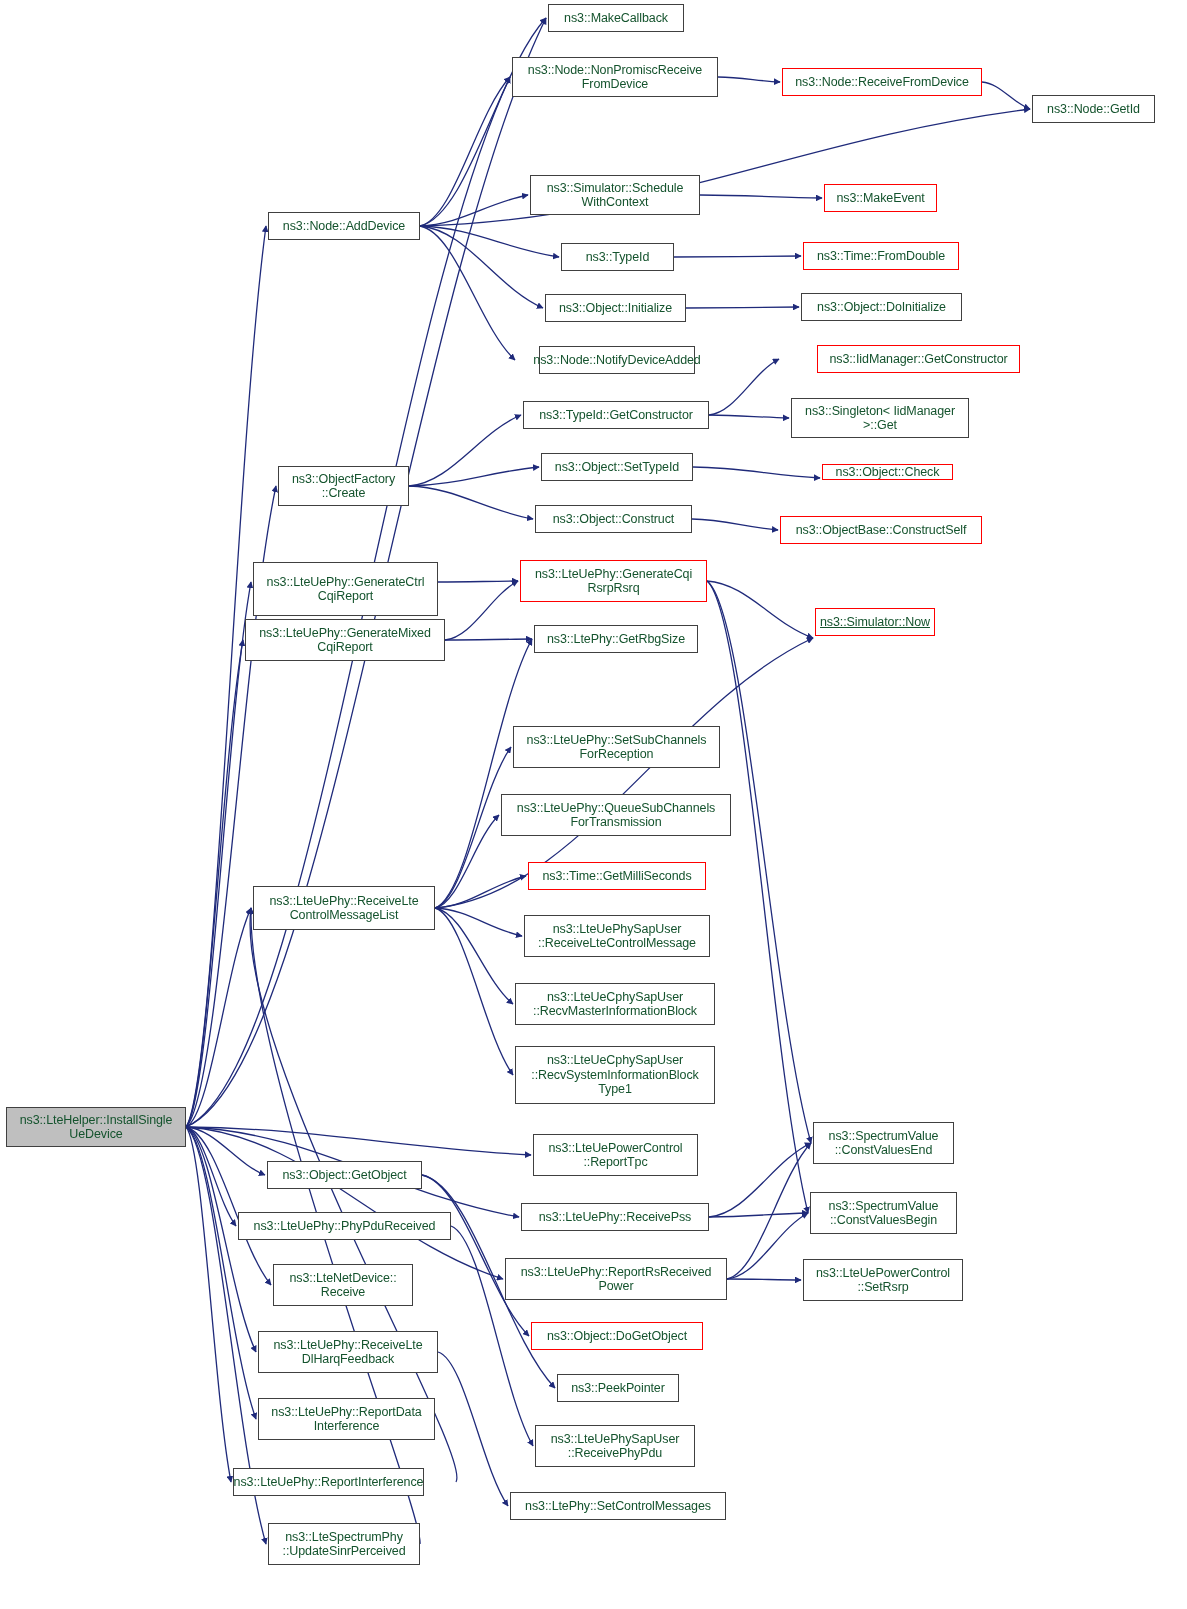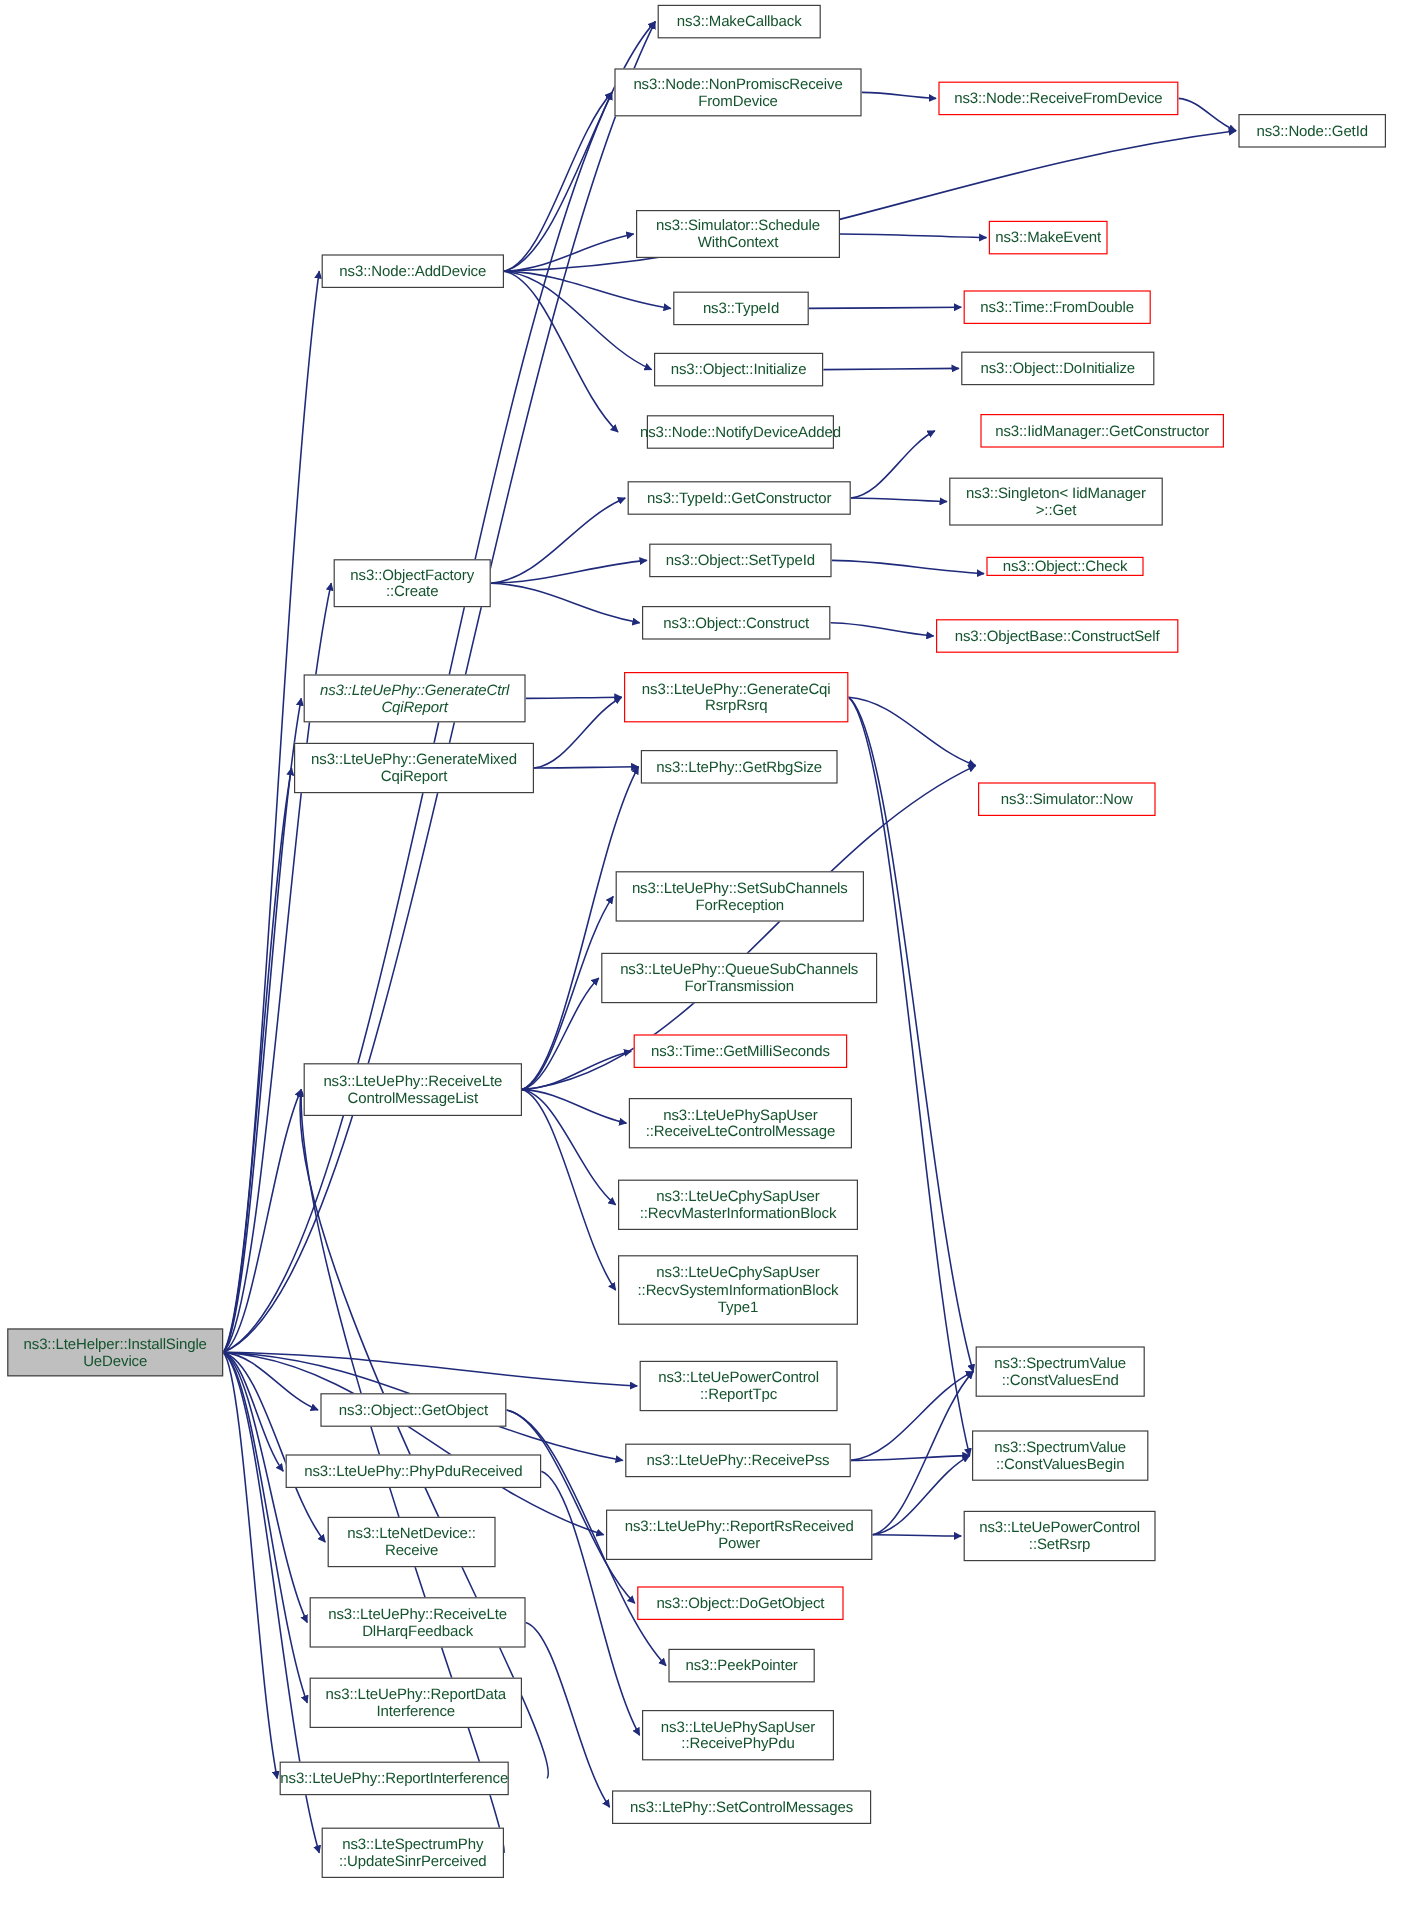--- a/index.html
+++ b/index.html
@@ -127,44 +127,44 @@
       <div class="node root" style="left: 6px; top: 1107px; width: 180px; height: 40px;">ns3::LteHelper::InstallSingle
 UeDevice</div>
       <div class="node" style="left: 548px; top: 4px; width: 136px; height: 28px;">ns3::MakeCallback</div>
       <div class="node" style="left: 512px; top: 57px; width: 206px; height: 40px;">ns3::Node::NonPromiscReceive
 FromDevice</div>
       <div class="node red" style="left: 782px; top: 68px; width: 200px; height: 28px;">ns3::Node::ReceiveFromDevice</div>
       <div class="node" style="left: 1032px; top: 95px; width: 123px; height: 28px;">ns3::Node::GetId</div>
       <div class="node" style="left: 268px; top: 212px; width: 152px; height: 28px;">ns3::Node::AddDevice</div>
       <div class="node" style="left: 530px; top: 175px; width: 170px; height: 40px;">ns3::Simulator::Schedule
 WithContext</div>
-      <div class="node red" style="left: 824px; top: 184px; width: 99px; height: 28px;">ns3::MakeEvent</div>
+      <div class="node red" style="left: 824px; top: 184px; width: 113px; height: 28px;">ns3::MakeEvent</div>
       <div class="node" style="left: 561px; top: 243px; width: 113px; height: 28px;">ns3::TypeId</div>
       <div class="node red" style="left: 803px; top: 242px; width: 156px; height: 28px;">ns3::Time::FromDouble</div>
       <div class="node" style="left: 545px; top: 294px; width: 141px; height: 28px;">ns3::Object::Initialize</div>
       <div class="node" style="left: 801px; top: 293px; width: 161px; height: 28px;">ns3::Object::DoInitialize</div>
       <div class="node" style="left: 539px; top: 346px; width: 156px; height: 28px;">ns3::Node::NotifyDeviceAdded</div>
       <div class="node red" style="left: 781px; top: 345px; width: 203px; height: 28px; margin-left: 36px;">ns3::IidManager::GetConstructor</div>
       <div class="node" style="left: 523px; top: 401px; width: 186px; height: 28px;">ns3::TypeId::GetConstructor</div>
       <div class="node" style="left: 791px; top: 398px; width: 178px; height: 40px;">ns3::Singleton&lt; IidManager
 &gt;::Get</div>
       <div class="node" style="left: 278px; top: 466px; width: 131px; height: 40px;">ns3::ObjectFactory
 ::Create</div>
       <div class="node" style="left: 541px; top: 453px; width: 152px; height: 28px;">ns3::Object::SetTypeId</div>
       <div class="node red" style="left: 822px; top: 464px; width: 131px; height: 16px;">ns3::Object::Check</div>
       <div class="node" style="left: 535px; top: 505px; width: 157px; height: 28px;">ns3::Object::Construct</div>
       <div class="node red" style="left: 780px; top: 516px; width: 202px; height: 28px;">ns3::ObjectBase::ConstructSelf</div>
-      <div class="node" style="left: 253px; top: 562px; width: 185px; height: 40px; font-style: italic;">ns3::LteUePhy::GenerateCtrl
+      <div class="node" style="left: 253px; top: 562px; width: 185px; height: 54px;">ns3::LteUePhy::GenerateCtrl
 CqiReport</div>
       <div class="node red" style="left: 520px; top: 560px; width: 187px; height: 42px;">ns3::LteUePhy::GenerateCqi
 RsrpRsrq</div>
       <div class="node" style="left: 245px; top: 619px; width: 200px; height: 42px;">ns3::LteUePhy::GenerateMixed
 CqiReport</div>
       <div class="node" style="left: 534px; top: 625px; width: 164px; height: 28px;">ns3::LtePhy::GetRbgSize</div>
-      <div class="node red" style="left: 815px; top: 652px; width: 148px; height: 28px;">ns3::Simulator::Now</div>
+      <div class="node red" style="left: 815px; top: 608px; width: 120px; height: 28px; text-decoration: underline;">ns3::Simulator::Now</div>
       <div class="node" style="left: 513px; top: 726px; width: 207px; height: 42px;">ns3::LteUePhy::SetSubChannels
 ForReception</div>
       <div class="node" style="left: 501px; top: 794px; width: 230px; height: 42px;">ns3::LteUePhy::QueueSubChannels
 ForTransmission</div>
       <div class="node red" style="left: 528px; top: 862px; width: 178px; height: 28px;">ns3::Time::GetMilliSeconds</div>
       <div class="node" style="left: 253px; top: 886px; width: 182px; height: 44px;">ns3::LteUePhy::ReceiveLte
 ControlMessageList</div>
       <div class="node" style="left: 524px; top: 915px; width: 186px; height: 42px;">ns3::LteUePhySapUser
 ::ReceiveLteControlMessage</div>
       <div class="node" style="left: 515px; top: 983px; width: 200px; height: 42px;">ns3::LteUeCphySapUser

